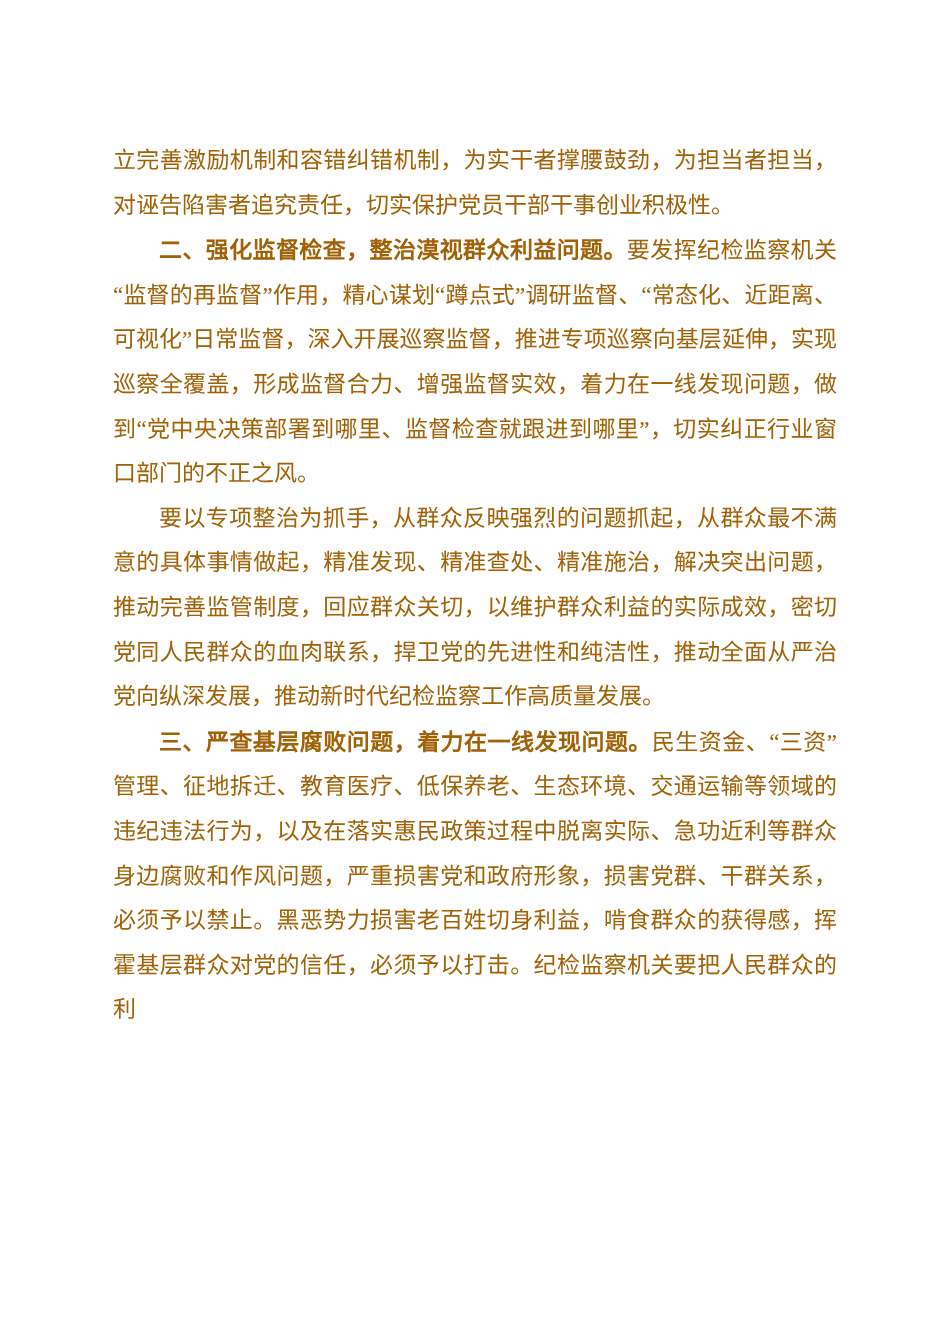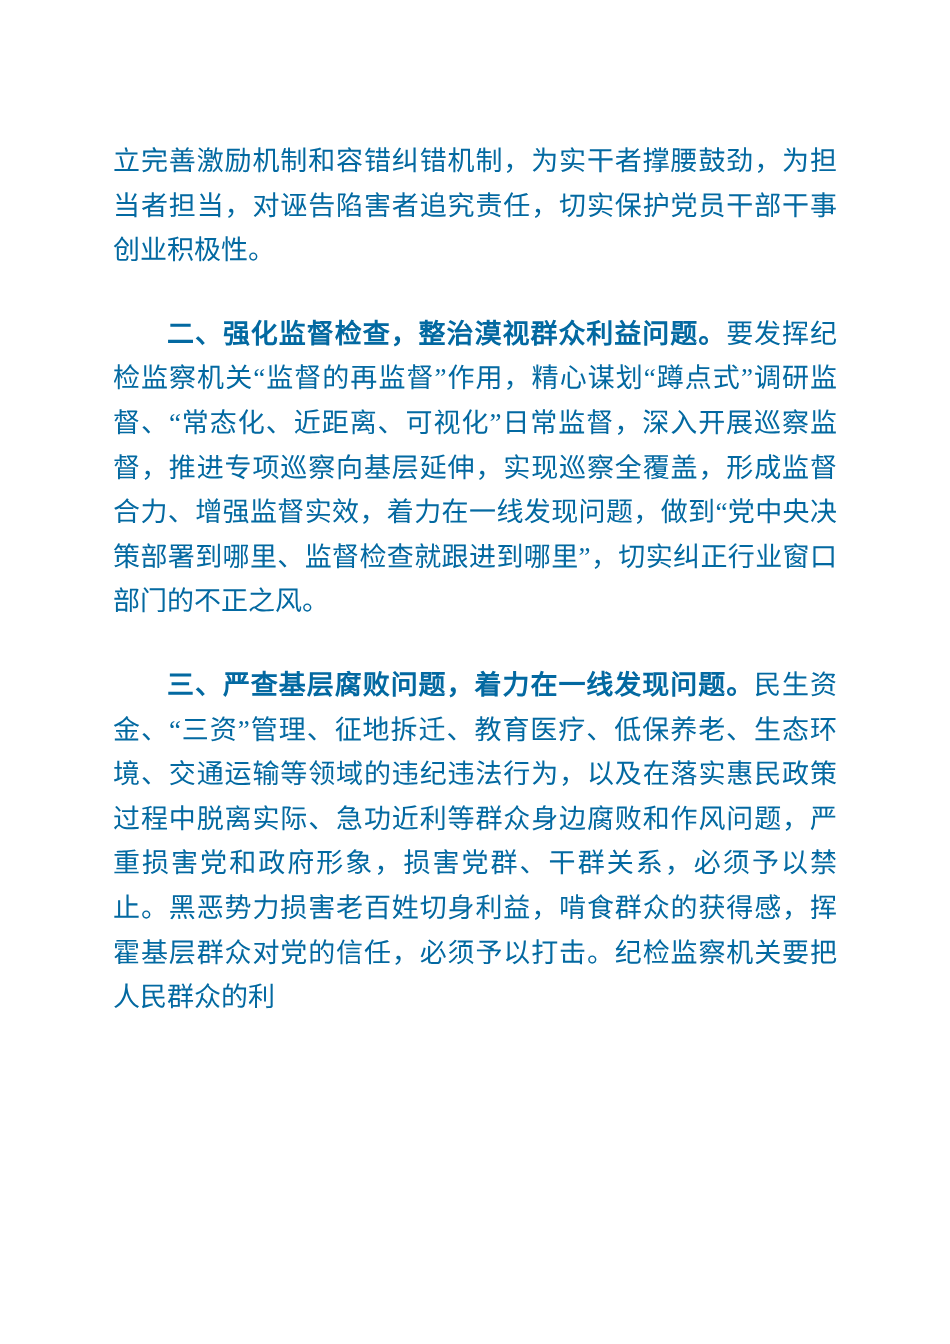--- a/index.html
+++ b/index.html
@@ -19,40 +19,40 @@
     background: #ffffff;
     padding: 139px 113px 0 113px;
   }
   .doc-body {
     width: 724px;
   }
   .para {
     margin: 0;
     padding: 0;
     font-family: "Liberation Serif", "DejaVu Serif", serif;
-    font-size: 27px;
+    font-size: 23px;
     line-height: 44.6px;
-    color: #0369a1;
+    color: #a16207;
     text-align: justify;
     text-justify: inter-ideograph;
     letter-spacing: 0;
     word-break: break-all;
   }
   .para.indent {
     text-indent: 2em;
-    margin-top: 39px;
   }
   .seg { font-weight: normal; }
   .seg.bold {
     font-weight: bold;
     font-family: "Liberation Sans", "DejaVu Sans", sans-serif;
   }
 </style>
 </head>
 <body>
 
 <div class="page">
   <div class="doc-body" style="color: rgb(0, 0, 0);">
       <p class="para"><span class="seg">立完善激励机制和容错纠错机制，为实干者撑腰鼓劲，为担当者担当，对诬告陷害者追究责任，切实保护党员干部干事创业积极性。</span></p>
       <p class="para indent"><span class="seg bold">二、强化监督检查，整治漠视群众利益问题。</span><span class="seg">要发挥纪检监察机关“监督的再监督”作用，精心谋划“蹲点式”调研监督、“常态化、近距离、可视化”日常监督，深入开展巡察监督，推进专项巡察向基层延伸，实现巡察全覆盖，形成监督合力、增强监督实效，着力在一线发现问题，做到“党中央决策部署到哪里、监督检查就跟进到哪里”，切实纠正行业窗口部门的不正之风。</span></p>
+      <p class="para indent"><span class="seg">要以专项整治为抓手，从群众反映强烈的问题抓起，从群众最不满意的具体事情做起，精准发现、精准查处、精准施治，解决突出问题，推动完善监管制度，回应群众关切，以维护群众利益的实际成效，密切党同人民群众的血肉联系，捍卫党的先进性和纯洁性，推动全面从严治党向纵深发展，推动新时代纪检监察工作高质量发展。</span></p>
       <p class="para indent"><span class="seg bold">三、严查基层腐败问题，着力在一线发现问题。</span><span class="seg">民生资金、“三资”管理、征地拆迁、教育医疗、低保养老、生态环境、交通运输等领域的违纪违法行为，以及在落实惠民政策过程中脱离实际、急功近利等群众身边腐败和作风问题，严重损害党和政府形象，损害党群、干群关系，必须予以禁止。黑恶势力损害老百姓切身利益，啃食群众的获得感，挥霍基层群众对党的信任，必须予以打击。纪检监察机关要把人民群众的利</span></p>
     </div>
 </div>
 
 </body></html>

